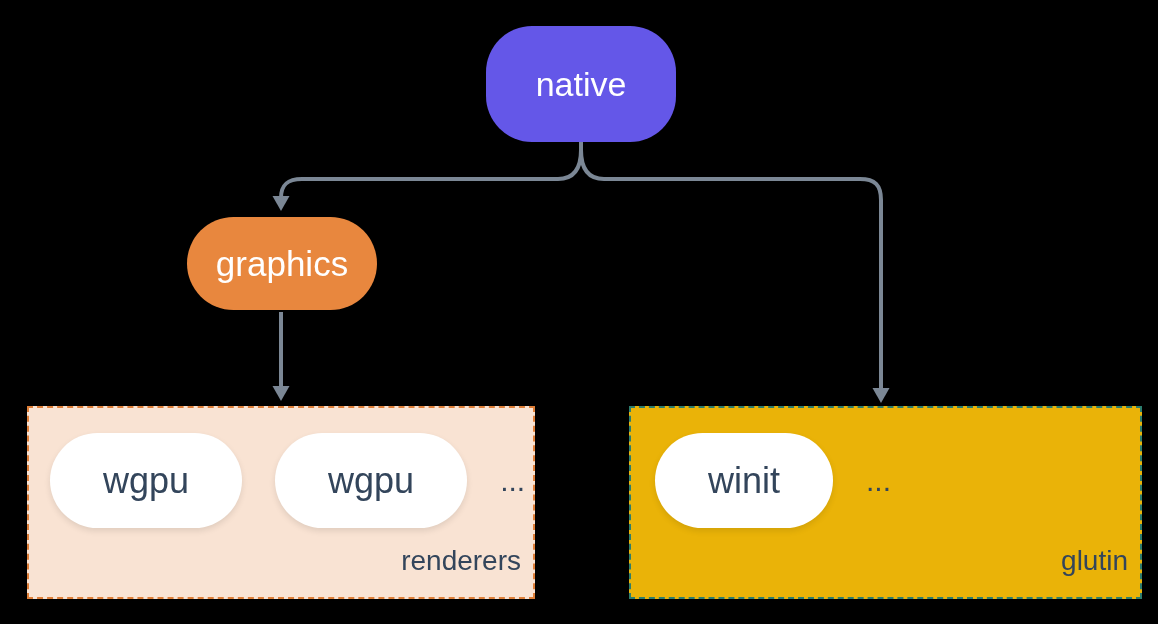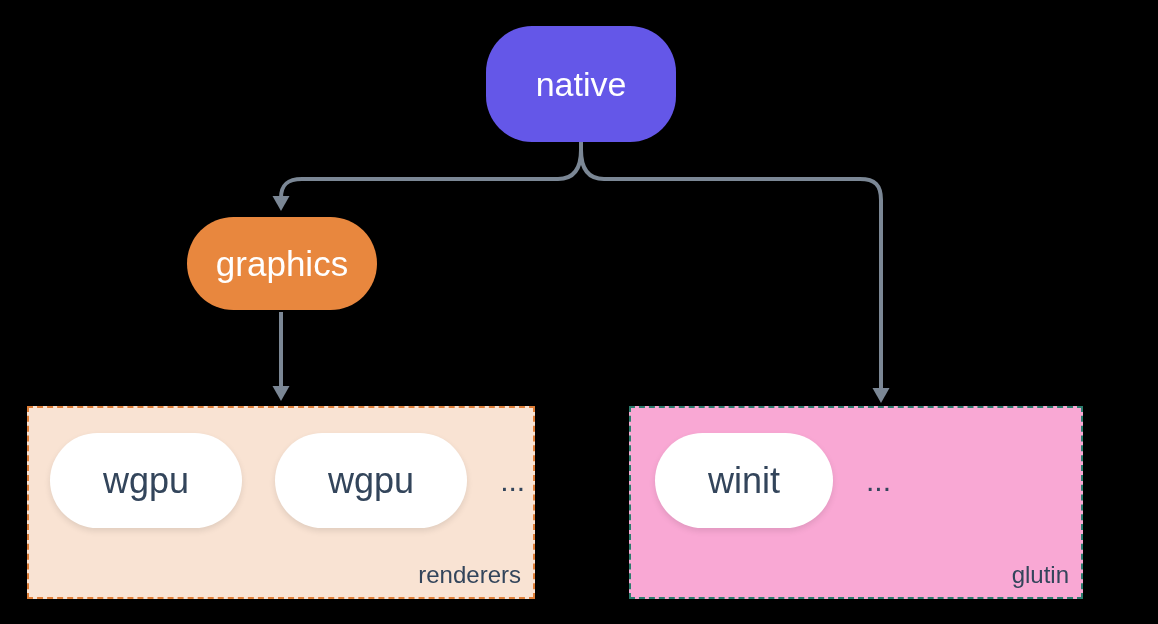--- a/index.html
+++ b/index.html
@@ -52,22 +52,22 @@
     box-sizing: border-box;
   }
   .group-renderers {
     left: 27px;
     width: 508px;
     background: #f9e3d3;
     border: 2px dashed #df7f38;
   }
   .group-shells {
     left: 629px;
-    width: 454px;
-    background: #f9a8d4;
+    width: 513px;
+    background: #eab308;
     border: 2px dashed #2c7d6e;
   }
   .group-row {
     position: absolute;
     left: 21px;
     top: 25px;
     height: 95px;
     display: flex;
     align-items: center;
     gap: 33px;
@@ -83,22 +83,22 @@
     box-shadow: 0 3px 6px rgba(0,0,0,0.10);
   }
   .ellipsis {
     color: #33455b;
     font-size: 30px;
     line-height: 95px;
   }
   .group-label {
     position: absolute;
     right: 12px;
-    bottom: 8px;
-    font-size: 24px;
+    bottom: 20px;
+    font-size: 28px;
     color: #33455b;
   }
 </style>
 </head>
 <body>
 
 <div class="canvas">
 
   <svg class="connectors" viewBox="0 0 1158 624" xmlns="http://www.w3.org/2000/svg">
     <path d="M581 118 V150 C581 168 574 179 558 179 H302 C287 179 281 185 281 198" fill="none" stroke="#7b8795" stroke-width="4"></path>

